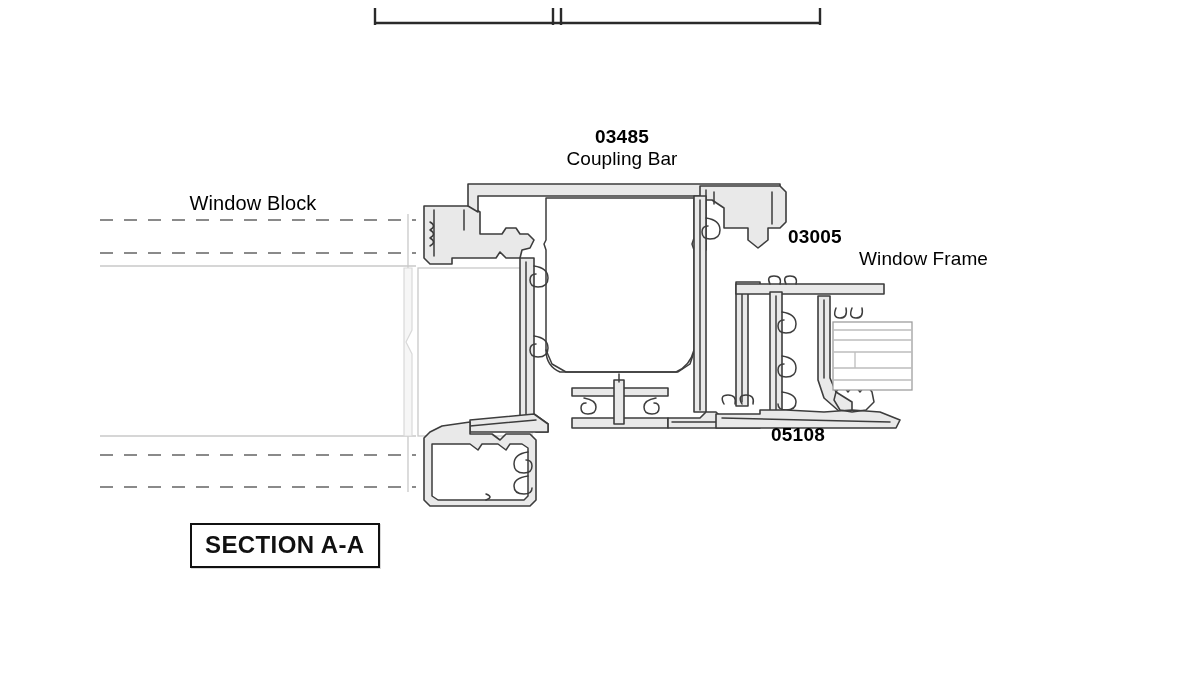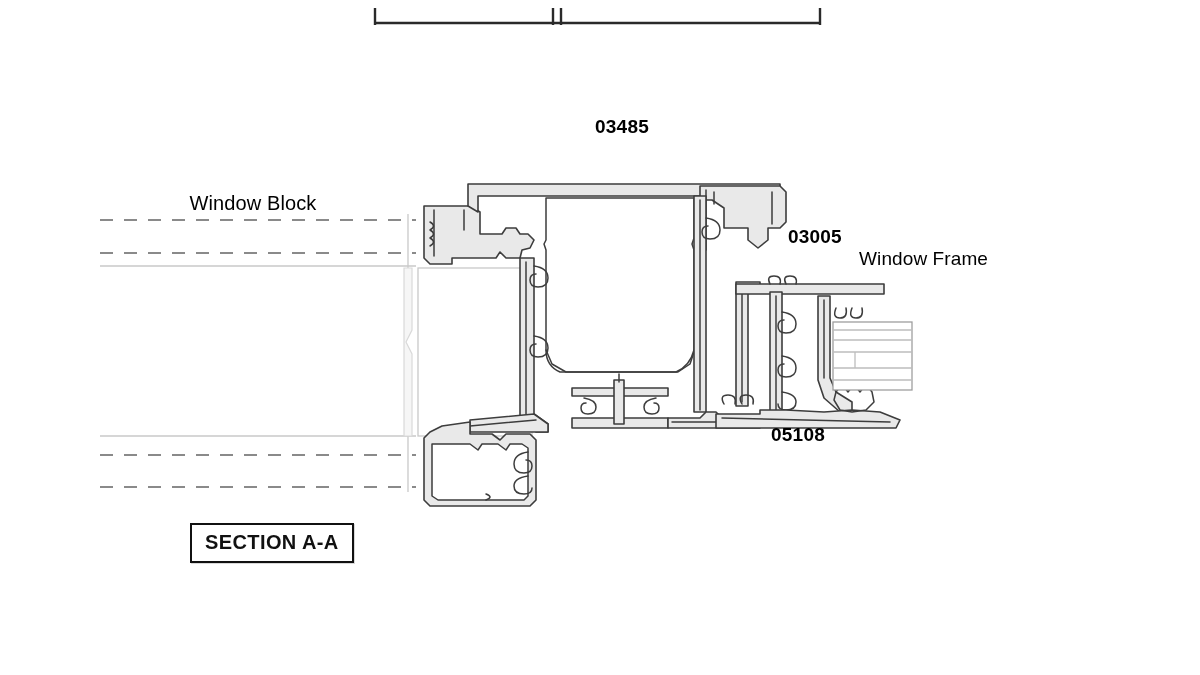--- a/index.html
+++ b/index.html
@@ -34,35 +34,35 @@
   .label-name {
     font-weight: normal;
     font-size: 19px;
     letter-spacing: 0.1px;
     text-align: center;
   }
   .callout {
     position: absolute;
     text-align: center;
   }
-  #callout-coupling-bar { left: 512px; top: 116px; width: 220px; }
+  #callout-coupling-bar { left: 512px; top: 126px; width: 220px; }
   #callout-window-frame { left: 760px; top: 226px; width: 200px; text-align: left; margin-left: 28px; }
   #callout-05108       { left: 708px; top: 424px; width: 180px; }
   #callout-03417       { left: 378px; top: 499px; width: 190px; }
   #callout-glass-block { left: 118px; top: 192px; width: 270px; }
   #callout-glass-block .label-name { font-size: 20px; }
 
   #section-tag {
     position: absolute;
     left: 190px;
     top: 523px;
     padding: 6px 13px 7px 13px;
     border: 2px solid #111111;
     background: #ffffff;
-    font-size: 20px;
+    font-size: 24px;
     font-weight: bold;
     letter-spacing: 0.4px;
     color: #111111;
     box-shadow: 1px 1px 0 #d8d8d8;
   }
 </style>
 </head>
 <body>
 
 <div id="drawing-root">
@@ -472,20 +472,21 @@
       <line class="glz" x1="833" y1="352" x2="912" y2="352"></line>
       <line class="glz" x1="833" y1="368" x2="912" y2="368"></line>
       <line class="glz" x1="833" y1="380" x2="912" y2="380"></line>
       <line class="glz" x1="855" y1="352" x2="855" y2="368"></line>
     </g>
 
   </svg>
 
   <div class="callout" id="callout-coupling-bar">
     <div class="label-code">03485</div>
+    <div class="label-name">Coupling Bar</div>
   </div>
 
   <div class="callout" id="callout-window-frame">
     <div class="label-code" style="text-align:left">03005</div>
     <div class="label-name" style="text-align:right">Window Frame</div>
   </div>
 
   <div class="callout" id="callout-05108">
     <div class="label-code">05108</div>
   </div>

